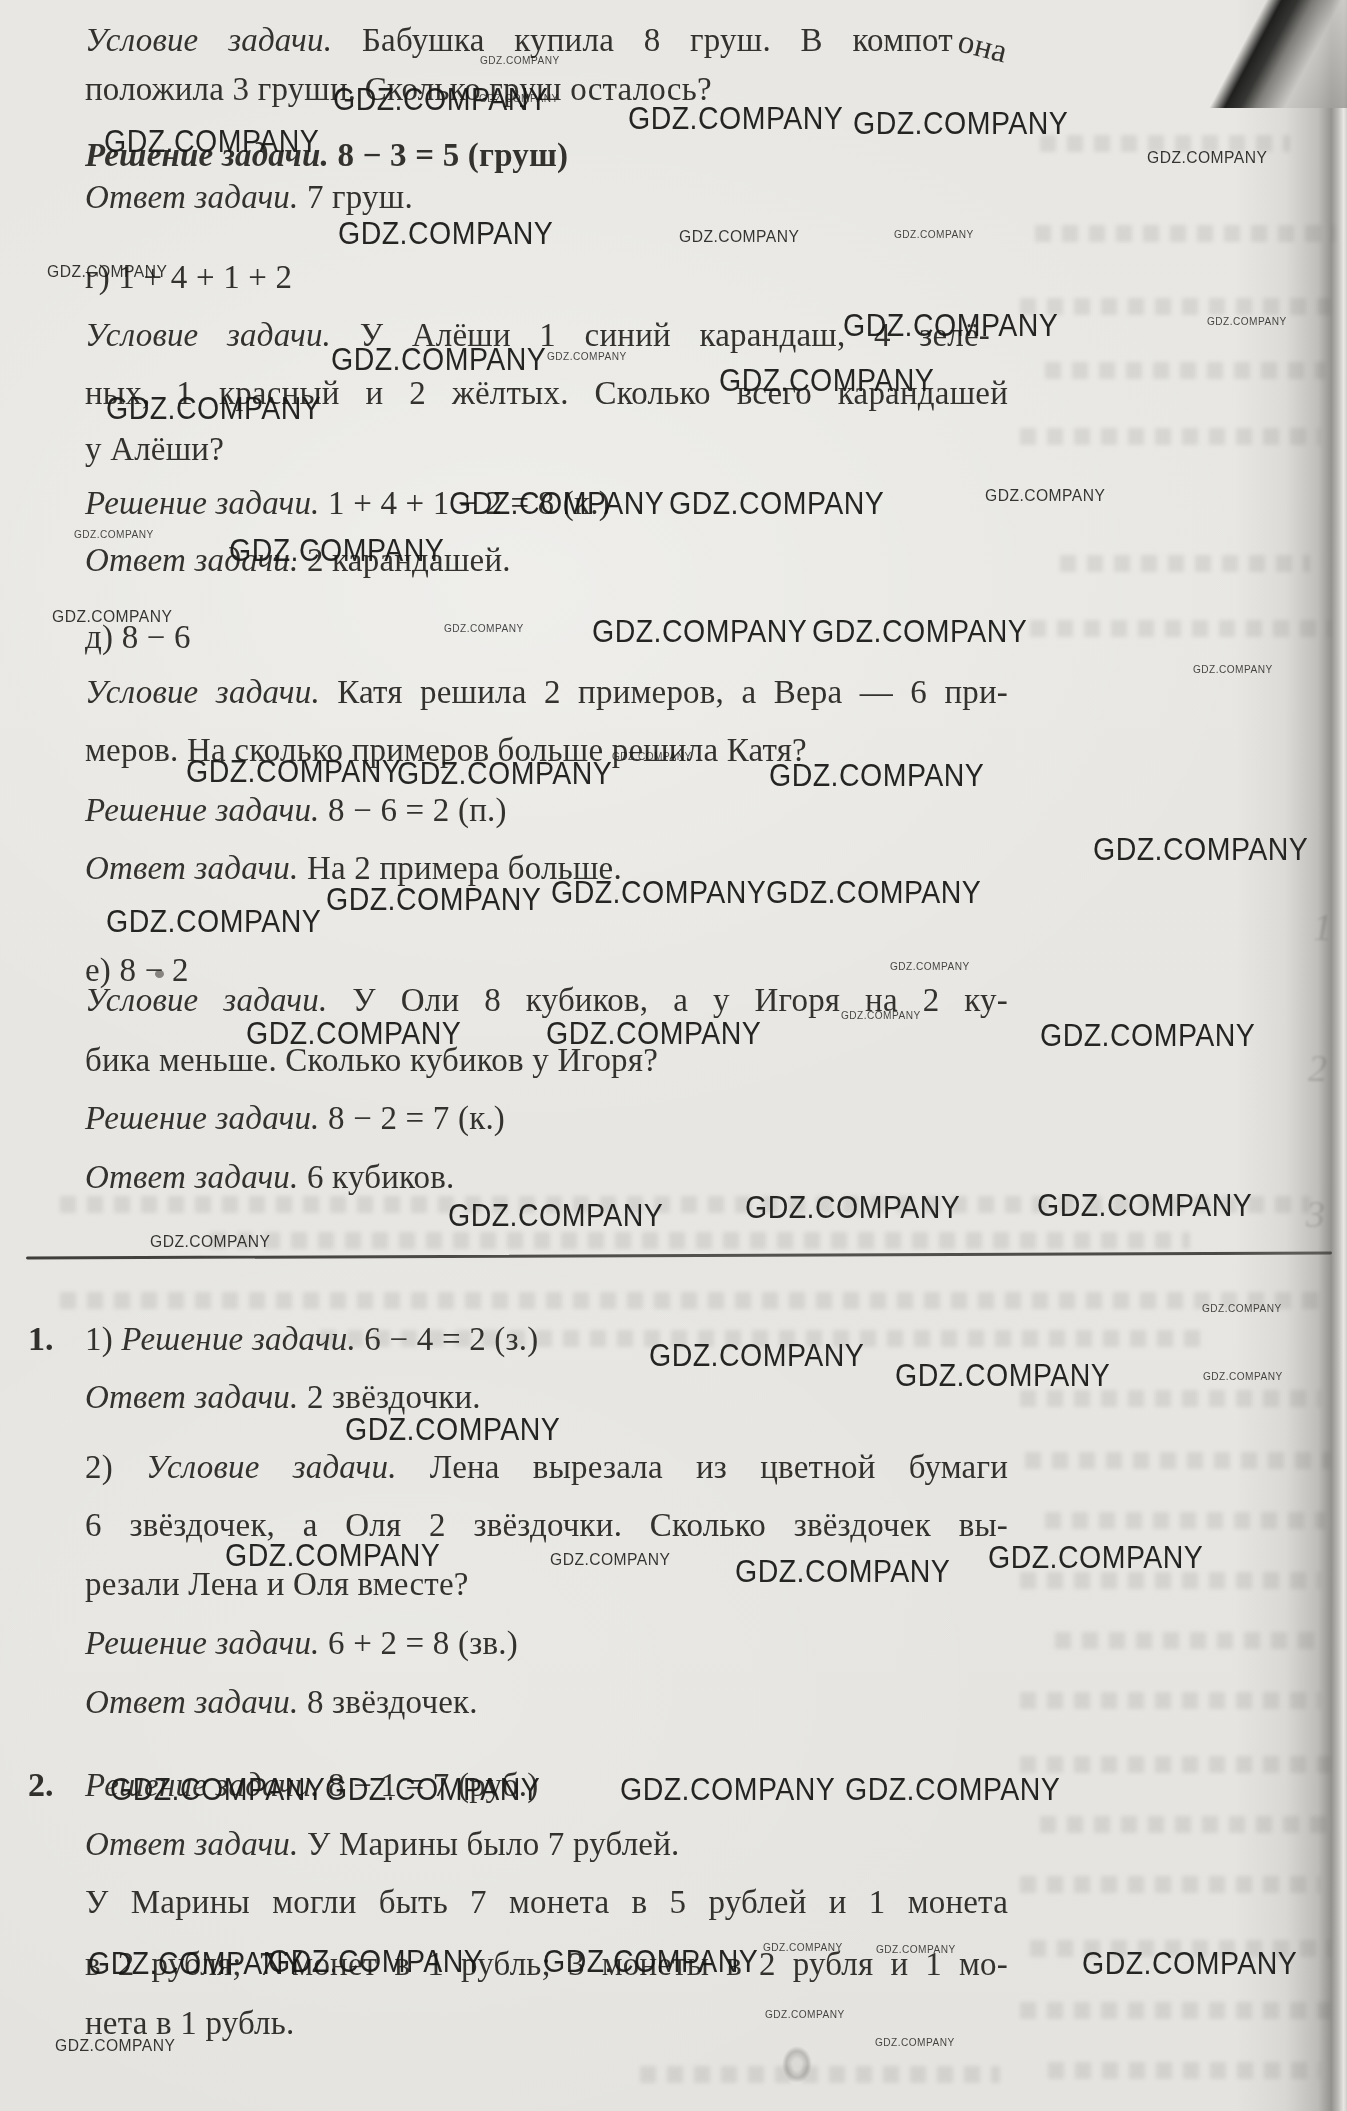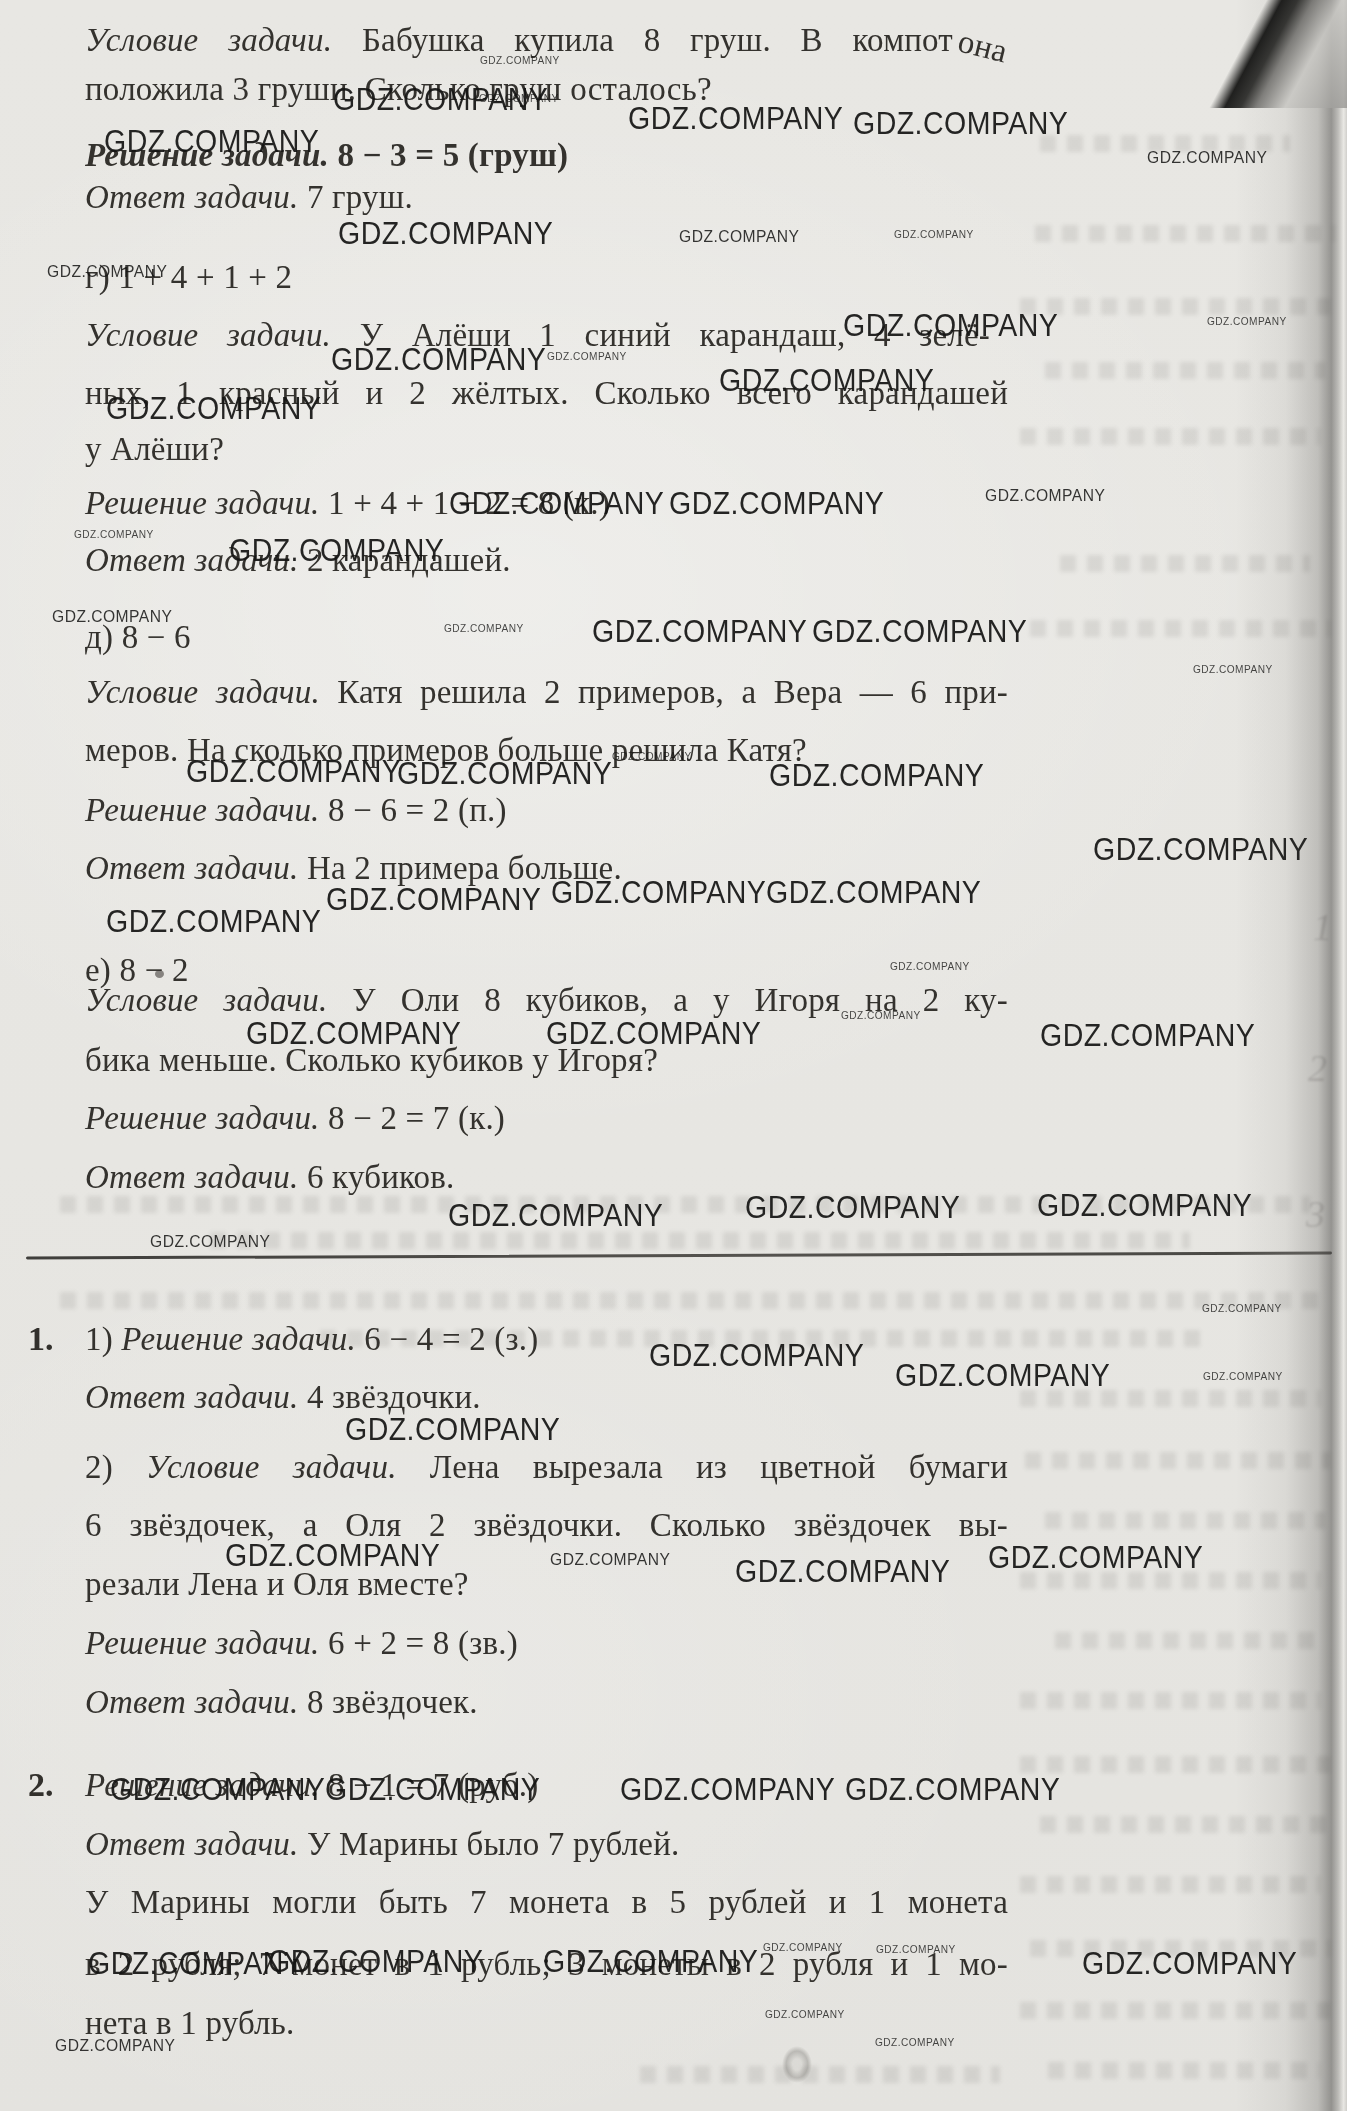--- a/index.html
+++ b/index.html
@@ -125,21 +125,21 @@
     <div class="line j" style="top: 673px; width: 923px;"><span class="it">Условие задачи.</span><span> Катя решила 2 примеров, а Вера — 6 при-</span></div>
     <div class="line" style="top: 731px;"><span>меров. На сколько примеров больше решила Катя?</span></div>
     <div class="line" style="top: 791px;"><span class="it">Решение задачи.</span><span> 8 − 6 = 2 (п.)</span></div>
     <div class="line" style="top: 849px;"><span class="it">Ответ задачи.</span><span> На 2 примера больше.</span></div>
     <div class="line" style="top: 951px;"><span>е) 8 − 2</span></div>
     <div class="line j" style="top: 981px; width: 923px;"><span class="it">Условие задачи.</span><span> У Оли 8 кубиков, а у Игоря на 2 ку-</span></div>
     <div class="line" style="top: 1041px;"><span>бика меньше. Сколько кубиков у Игоря?</span></div>
     <div class="line" style="top: 1099px;"><span class="it">Решение задачи.</span><span> 8 − 2 = 7 (к.)</span></div>
     <div class="line" style="top: 1158px; font-family: Liberation Serif, serif;"><span class="it">Ответ задачи.</span><span> 6 кубиков.</span></div>
     <div class="line" style="top: 1320px;"><span>1) </span><span class="it">Решение задачи.</span><span> 6 − 4 = 2 (з.)</span></div>
-    <div class="line" style="top: 1378px;"><span class="it">Ответ задачи.</span><span> 4 звёздочки.</span></div>
+    <div class="line" style="top: 1378px;"><span class="it">Ответ задачи.</span><span> 2 звёздочки.</span></div>
     <div class="line j" style="top: 1448px; width: 923px;"><span>2) </span><span class="it">Условие задачи.</span><span> Лена вырезала из цветной бумаги</span></div>
     <div class="line j" style="top: 1506px; width: 923px;"><span>6 звёздочек, а Оля 2 звёздочки. Сколько звёздочек вы-</span></div>
     <div class="line" style="top: 1565px;"><span>резали Лена и Оля вместе?</span></div>
     <div class="line" style="top: 1624px;"><span class="it">Решение задачи.</span><span> 6 + 2 = 8 (зв.)</span></div>
     <div class="line" style="top: 1683px;"><span class="it">Ответ задачи.</span><span> 8 звёздочек.</span></div>
     <div class="line" style="top: 1766px;"><span class="it">Решение задачи.</span><span> 8 − 1 = 7 (руб.)</span></div>
     <div class="line" style="top: 1825px;"><span class="it">Ответ задачи.</span><span> У Марины было 7 рублей.</span></div>
     <div class="line j" style="top: 1883px; width: 923px;"><span>У Марины могли быть 7 монета в 5 рублей и 1 монета</span></div>
     <div class="line j" style="top: 1945px; width: 923px;"><span>в 2 рубля; 7 монет в 1 рубль; 3 монеты в 2 рубля и 1 мо-</span></div>
     <div class="line" style="top: 2004px;"><span>нета в 1 рубль.</span></div>

